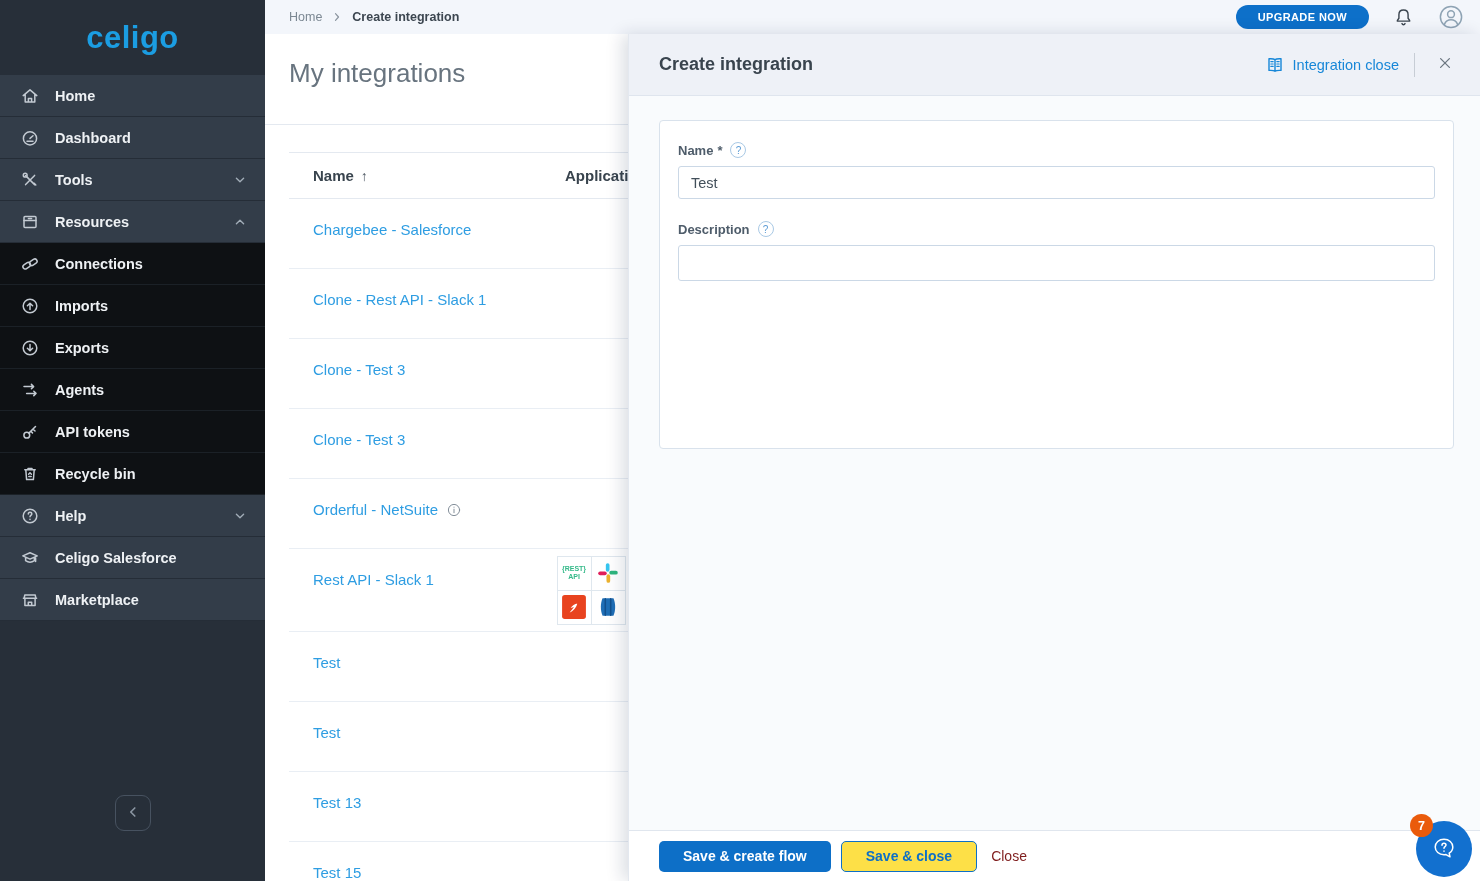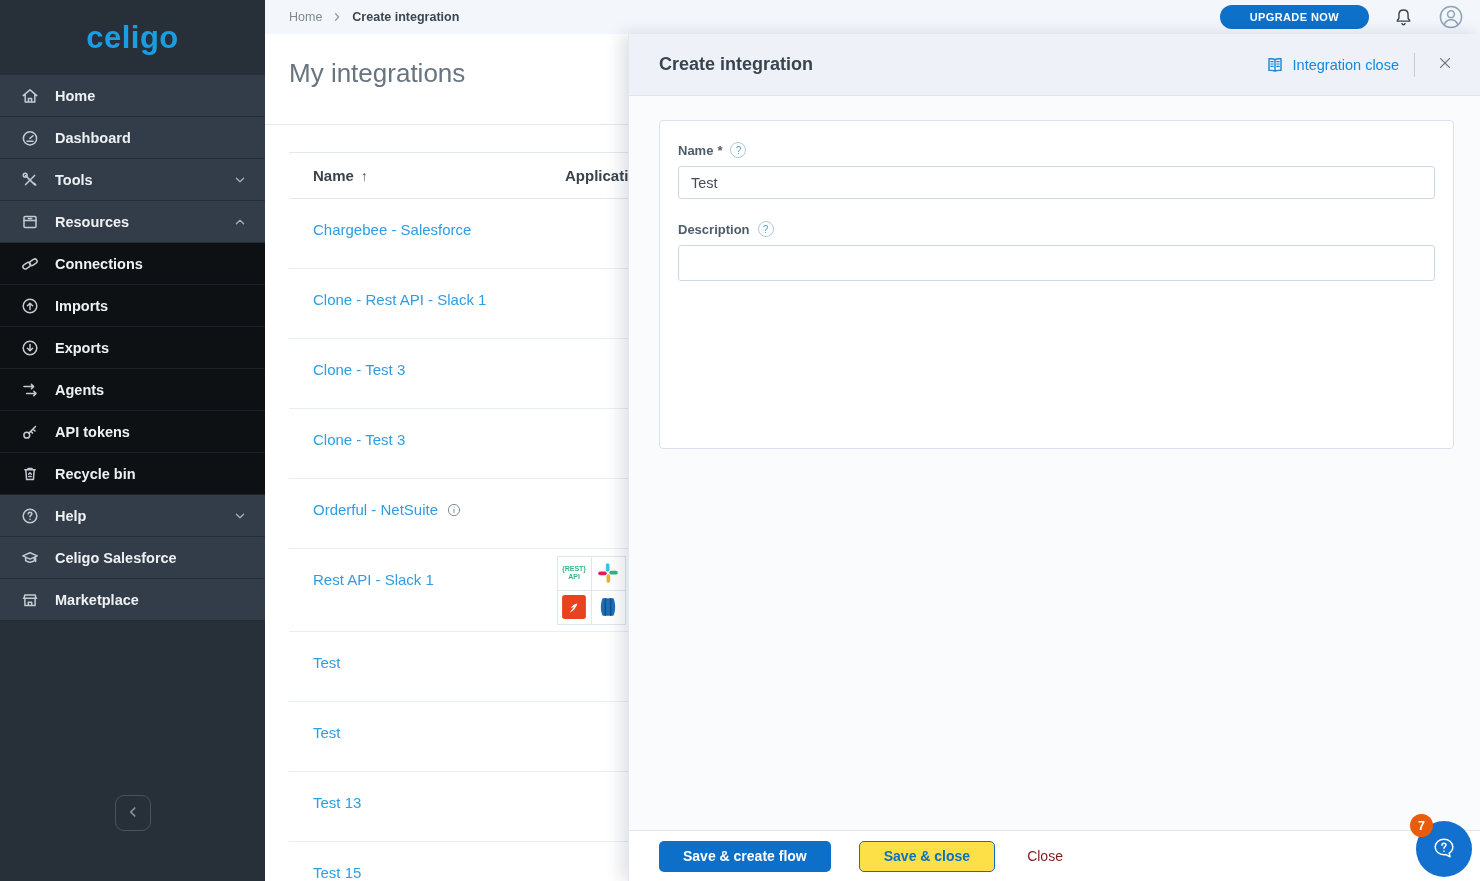--- a/index.html
+++ b/index.html
@@ -27,21 +27,21 @@
   
   .topbar { position:absolute; left:265px; top:0; right:0; height:34px; background:#f3f6fb;
           display:flex; align-items:center; padding:0 16px 0 24px; z-index:5; }
   .breadcrumb { display:flex; align-items:center; gap:9px; font-size:12.5px; }
   .crumb-root { color:#7c8893; cursor:pointer; }
   .crumb-sep { width:12px; height:12px; color:#8a949e; }
   .crumb-sep svg { width:12px; height:12px; stroke-width:2; }
   .crumb-current { color:#3c4650; font-weight:bold; }
   .topbar-right { margin-left:auto; display:flex; align-items:center; gap:24px; }
   .upgrade-btn { background:#0d70c9; color:#fff; border:none; border-radius:13px; height:24px;
-          padding:0 30px; font-size:11px; font-weight:bold; letter-spacing:.4px; cursor:pointer;
+          padding:0 22px; font-size:11px; font-weight:bold; letter-spacing:.4px; cursor:pointer;
           font-family:"Liberation Sans", sans-serif; }
   .bell { width:21px; height:21px; color:#3c4650; cursor:pointer; }
   .bell svg { width:21px; height:21px; }
   .avatar { width:26px; height:26px; color:#8ea3b4; cursor:pointer; }
   .avatar svg { width:26px; height:26px; }
 
   
   .content { position:absolute; left:265px; top:34px; right:0; bottom:0; background:#fff; }
   .page-head { padding:24px 24px 0 24px; height:91px; border-bottom:1px solid #e4e9f0; }
   .page-title { font-size:26px; font-weight:normal; color:#68747f; }
@@ -83,21 +83,21 @@
   .field { margin-bottom:22px; }
   .field-label-row { display:flex; align-items:center; gap:8px; margin-bottom:8px; }
   .field-label { font-size:13px; font-weight:bold; color:#4e5c6a; }
   .req-star { font-size:13px; font-weight:bold; color:#4e5c6a; margin-left:-4px; }
   .help-bubble { width:16px; height:16px; border:1px solid #a9c9e5; border-radius:50%;
           color:#5b9bd5; font-size:10px; display:flex; align-items:center; justify-content:center; cursor:pointer; }
   .text-input { width:100%; height:33px; border:1px solid #cbd8e6; border-radius:3px; background:#fff;
           padding:0 12px; font-size:14.5px; color:#424f5a; font-family:"Liberation Sans", sans-serif; outline:none; }
   .text-input.desc { height:36px; }
   .drawer-footer { flex:0 0 51px; background:#fff; border-top:1px solid #e0e6ee;
-          display:flex; align-items:center; gap:28px; padding:0 30px; }
+          display:flex; align-items:center; gap:10px; padding:0 30px; }
   .btn-primary { background:#0d6fc7; color:#fff; border:none; border-radius:5px; height:31px;
           padding:0 24px; font-size:14px; font-weight:bold; cursor:pointer; font-family:"Liberation Sans", sans-serif; }
   .btn-secondary { background:#fde047; color:#0d6fc7; border:1px solid #0d6fc7; border-radius:5px; height:31px;
           padding:0 24px; font-size:14px; font-weight:bold; cursor:pointer; font-family:"Liberation Sans", sans-serif; }
   .btn-text { background:none; border:none; color:#7f1d1d; font-size:14px; cursor:pointer; padding:0 4px;
           font-family:"Liberation Sans", sans-serif; }
 
   
   .help-fab { position:absolute; right:8px; bottom:4px; width:56px; height:56px; border-radius:50%;
           background:#1270cf; border:none; color:#fff; z-index:30; cursor:pointer;

